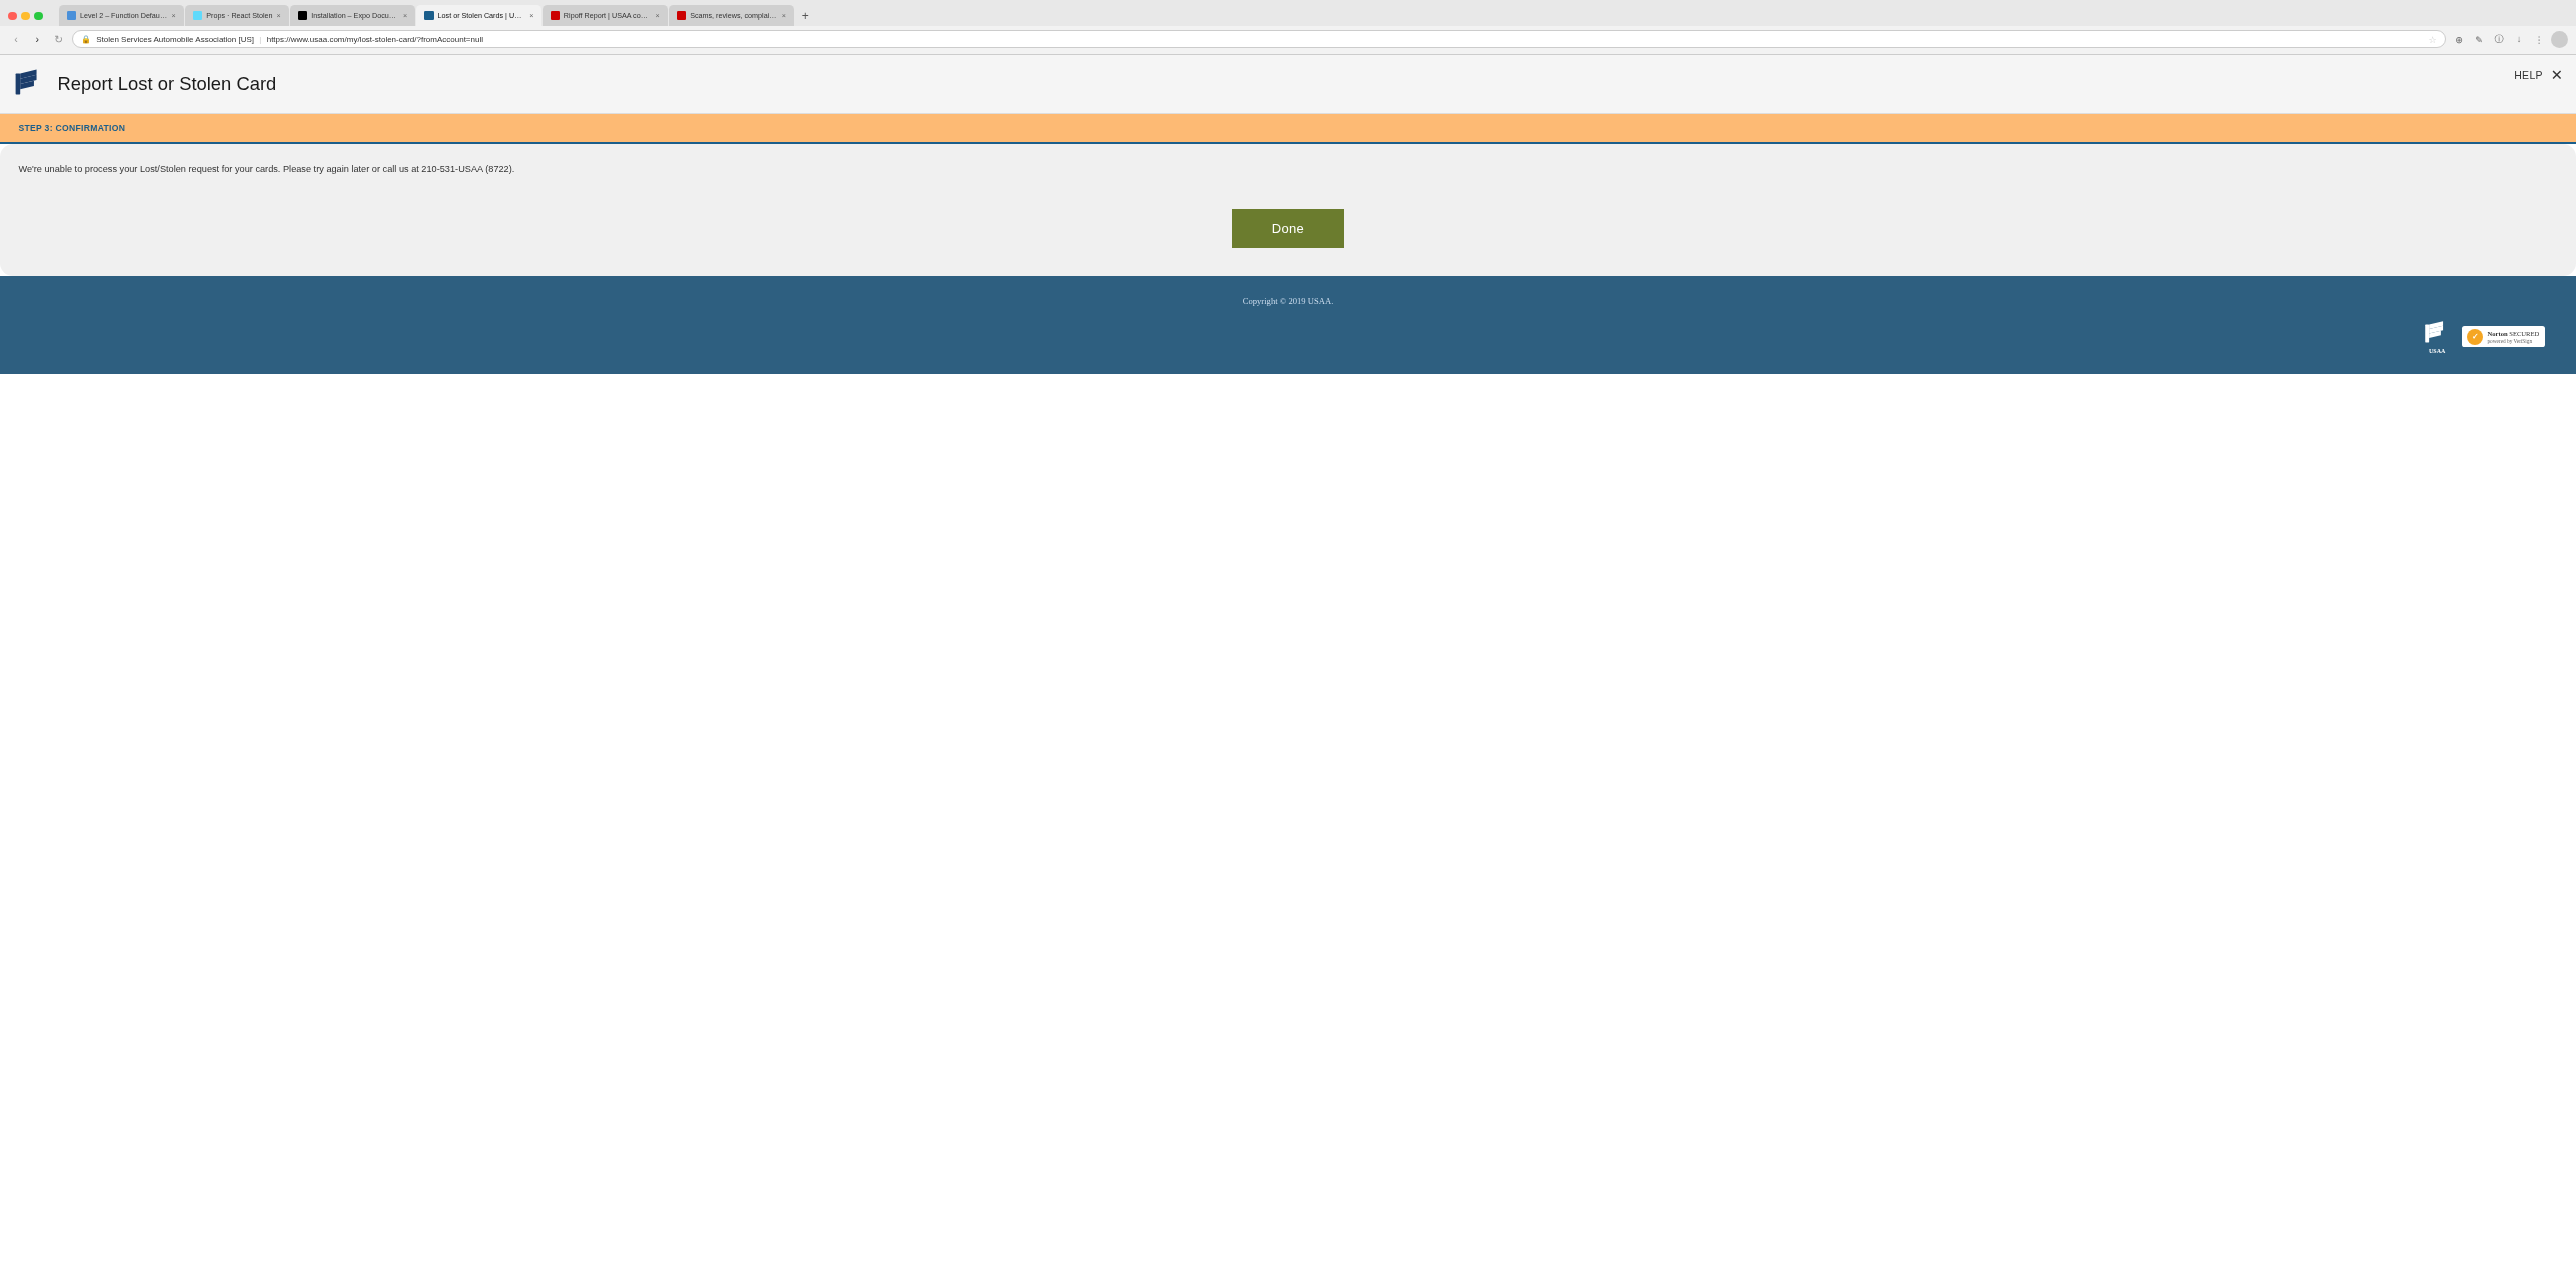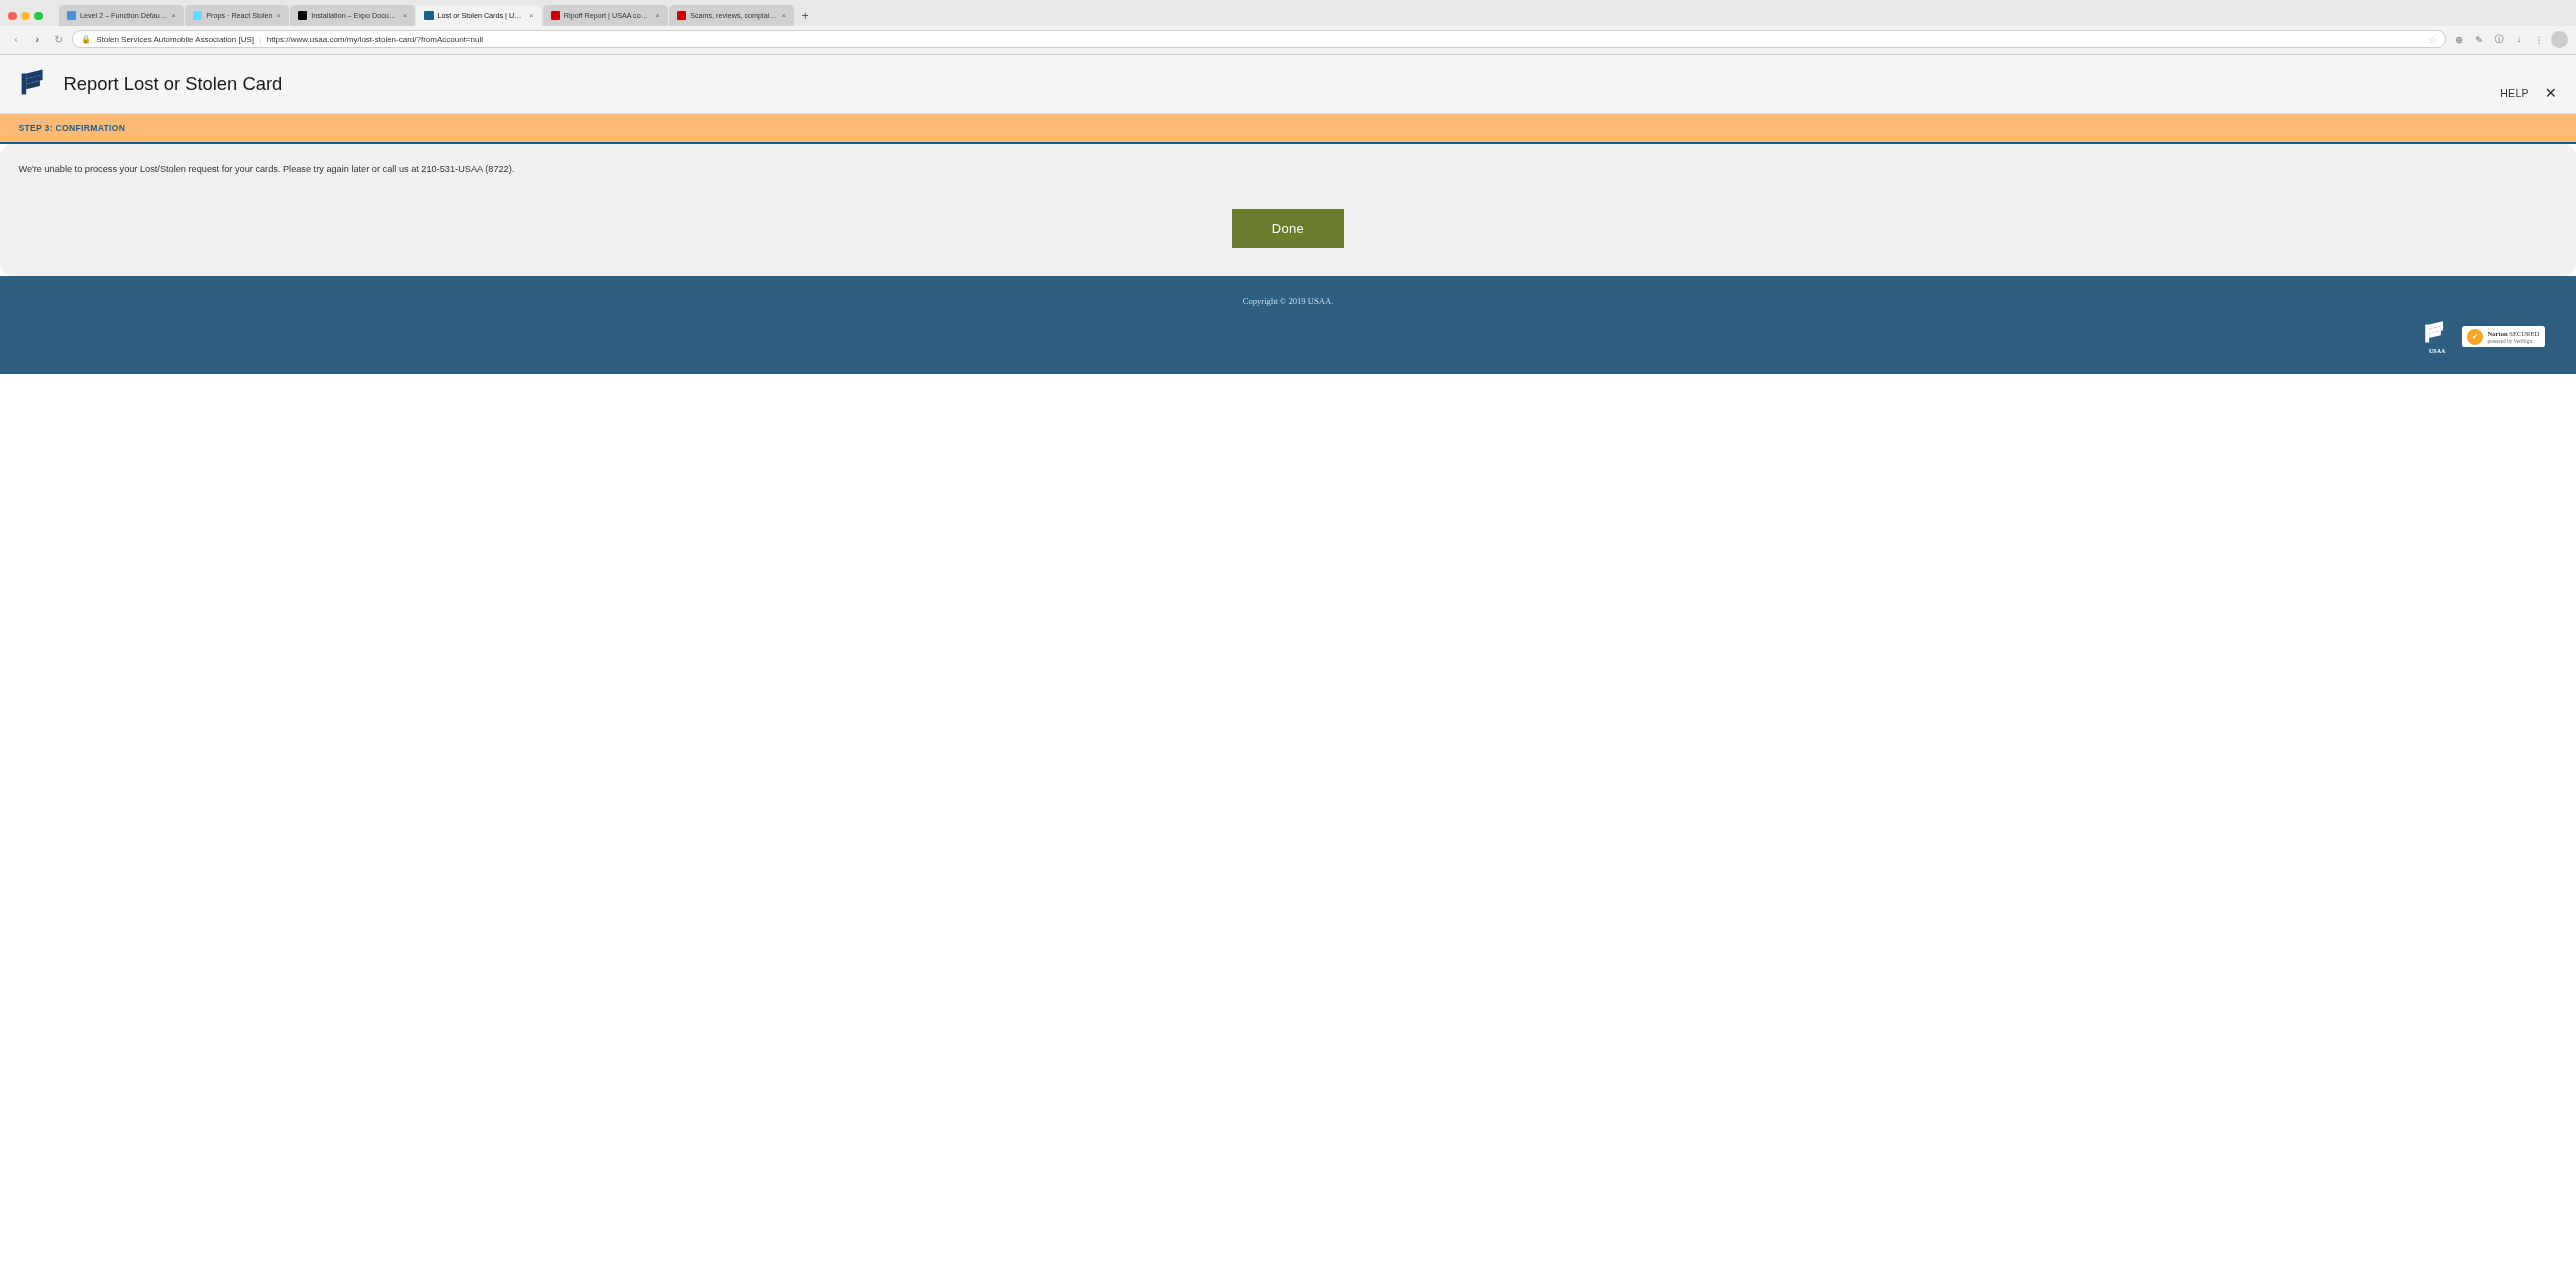--- a/index.html
+++ b/index.html
@@ -117,39 +117,39 @@
     .omnibar-url { color: #333; flex: 1; }
     .omnibar-star { color: #ccc; font-size: 9.2px; }
     .omnibar-actions { display: flex; gap: 4px; align-items: center; }
     .omnibar-action-btn { width: 16px; height: 16px; display: flex; align-items: center; justify-content: center; color: #666; font-size: 9.2px; cursor: pointer; }
     .omnibar-profile { width: 17px; height: 17px; border-radius: 50%; background: #ccc; overflow: hidden; }
 
     
     .page-header {
       background: #f5f5f5;
       border-bottom: 0.7px solid #ddd;
-      padding: 12px 19px;
-      display: flex;
-      align-items: flex-end;
+      padding: 12px 13px;
+      display: flex;
+      align-items: flex-start;
       justify-content: space-between;
     }
     .usaa-logo-area {
       display: flex;
       align-items: center;
       gap: 10.5px;
     }
     .page-title {
       font-size: 18.4px;
       font-weight: 400;
       color: #1a1a1a;
     }
     .header-actions {
       display: flex;
       align-items: center;
-      gap: 16px;
+      gap: 8px;
     }
     .help-link {
       font-size: 10.5px;
       color: #333;
       font-weight: 500;
       letter-spacing: 0.3px;
       cursor: pointer;
       text-decoration: none;
     }
     .close-btn {

